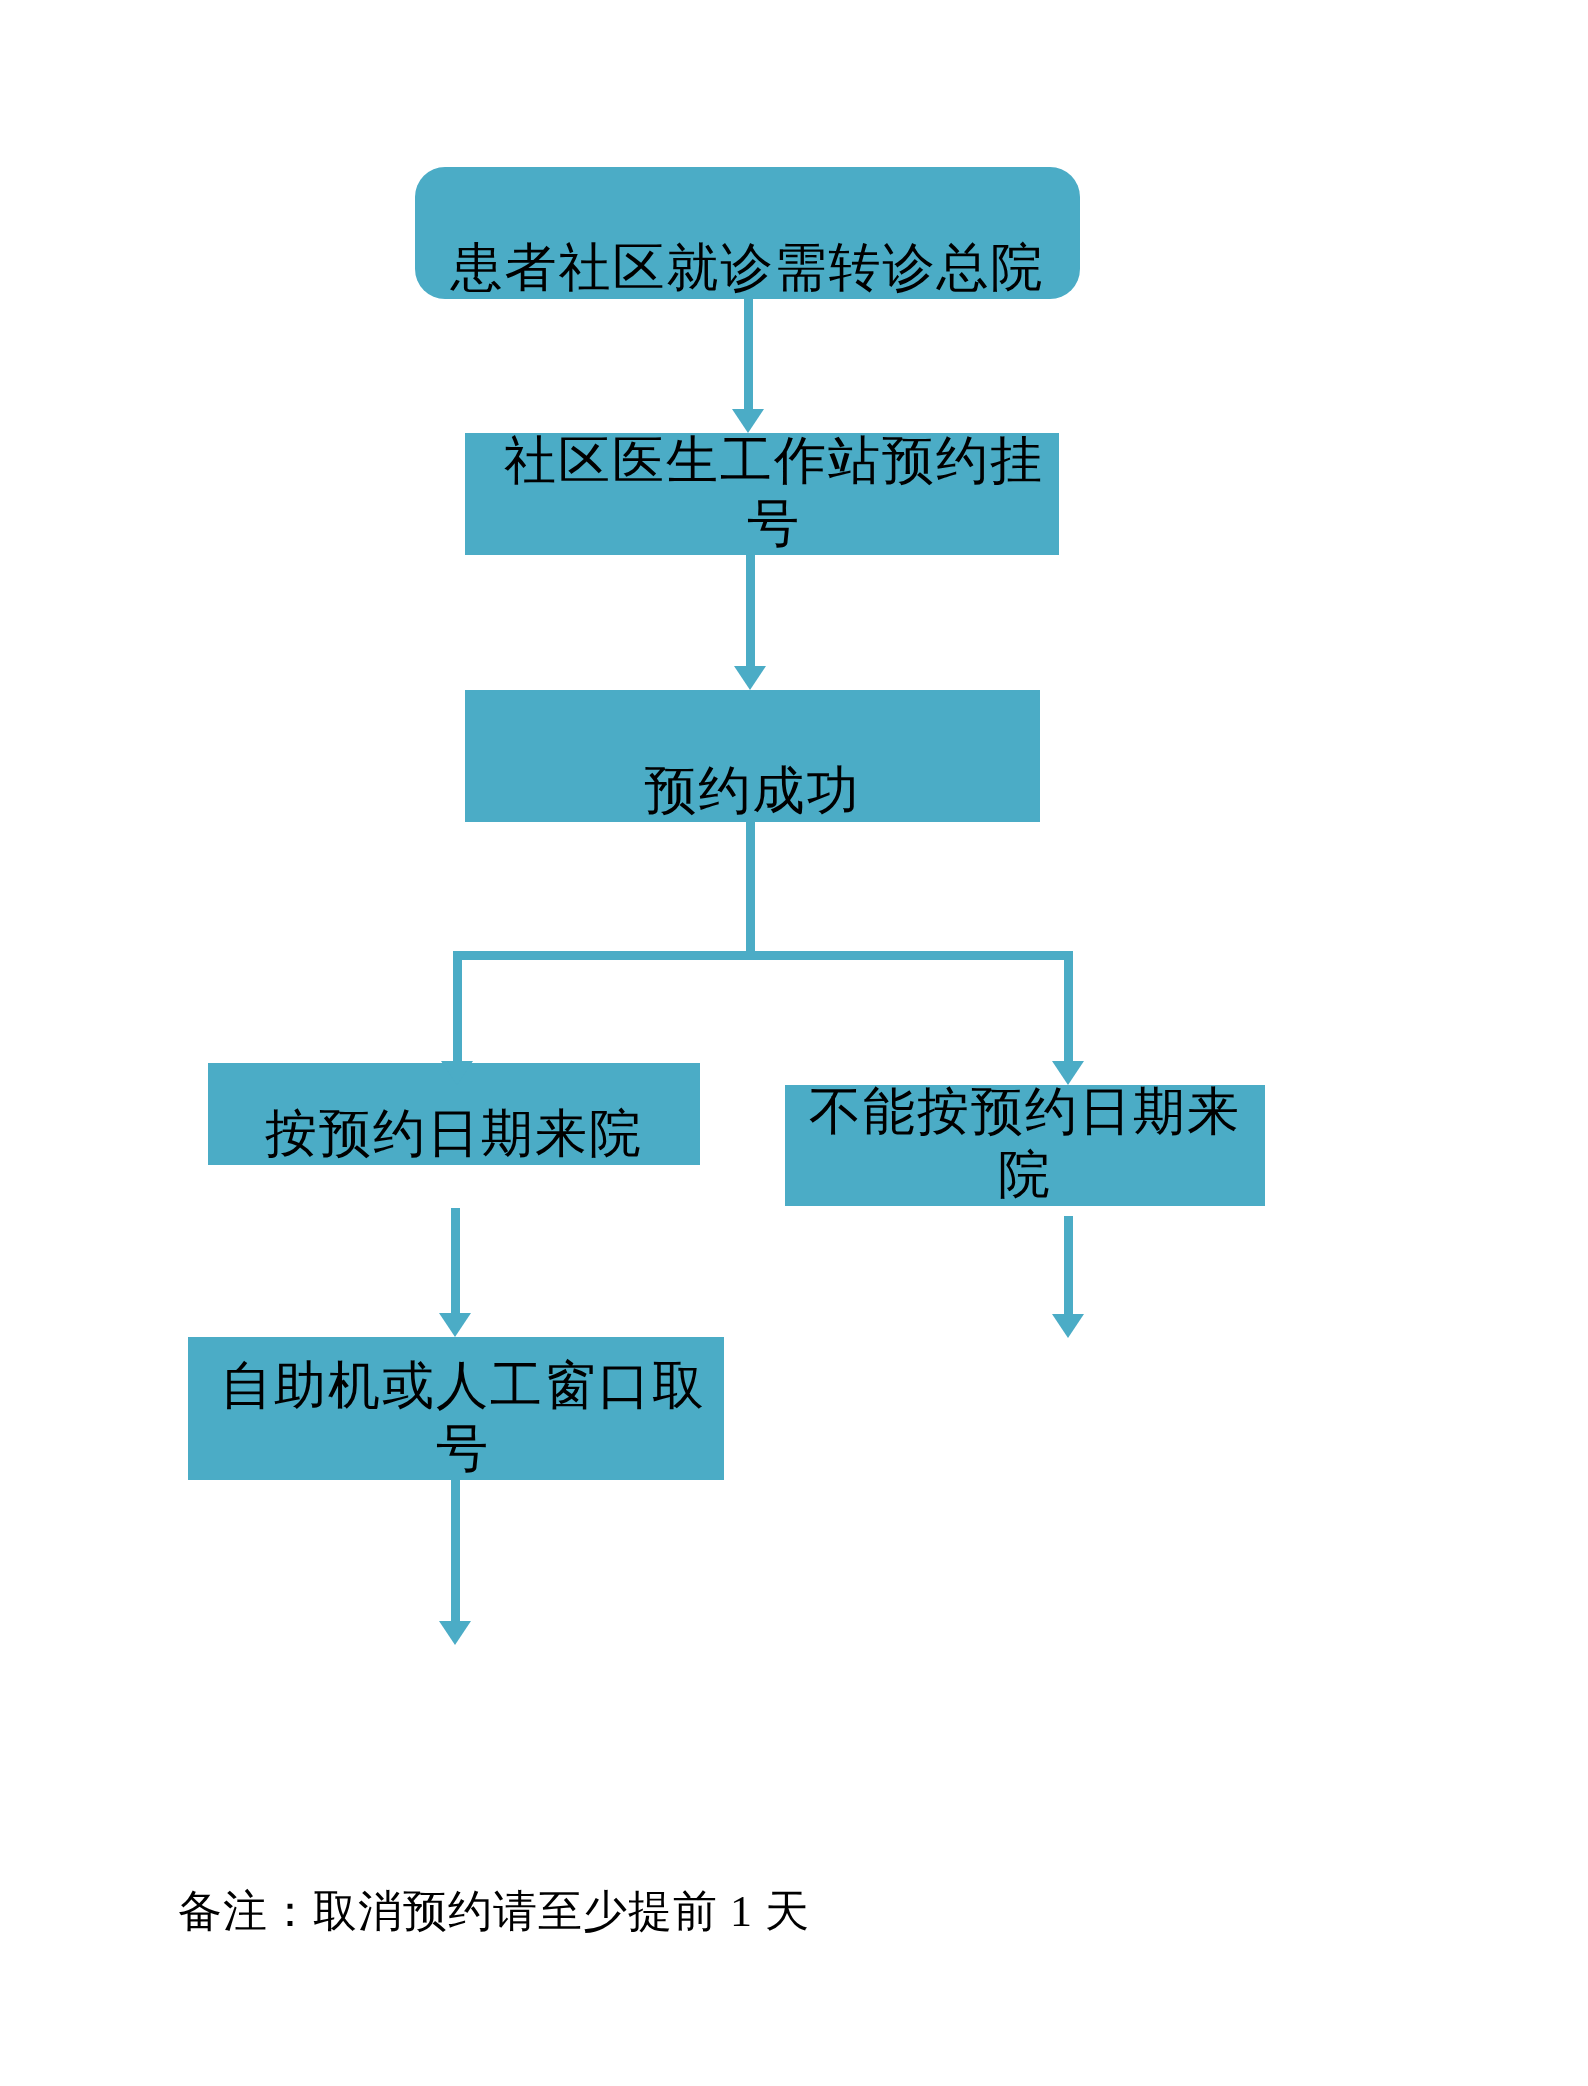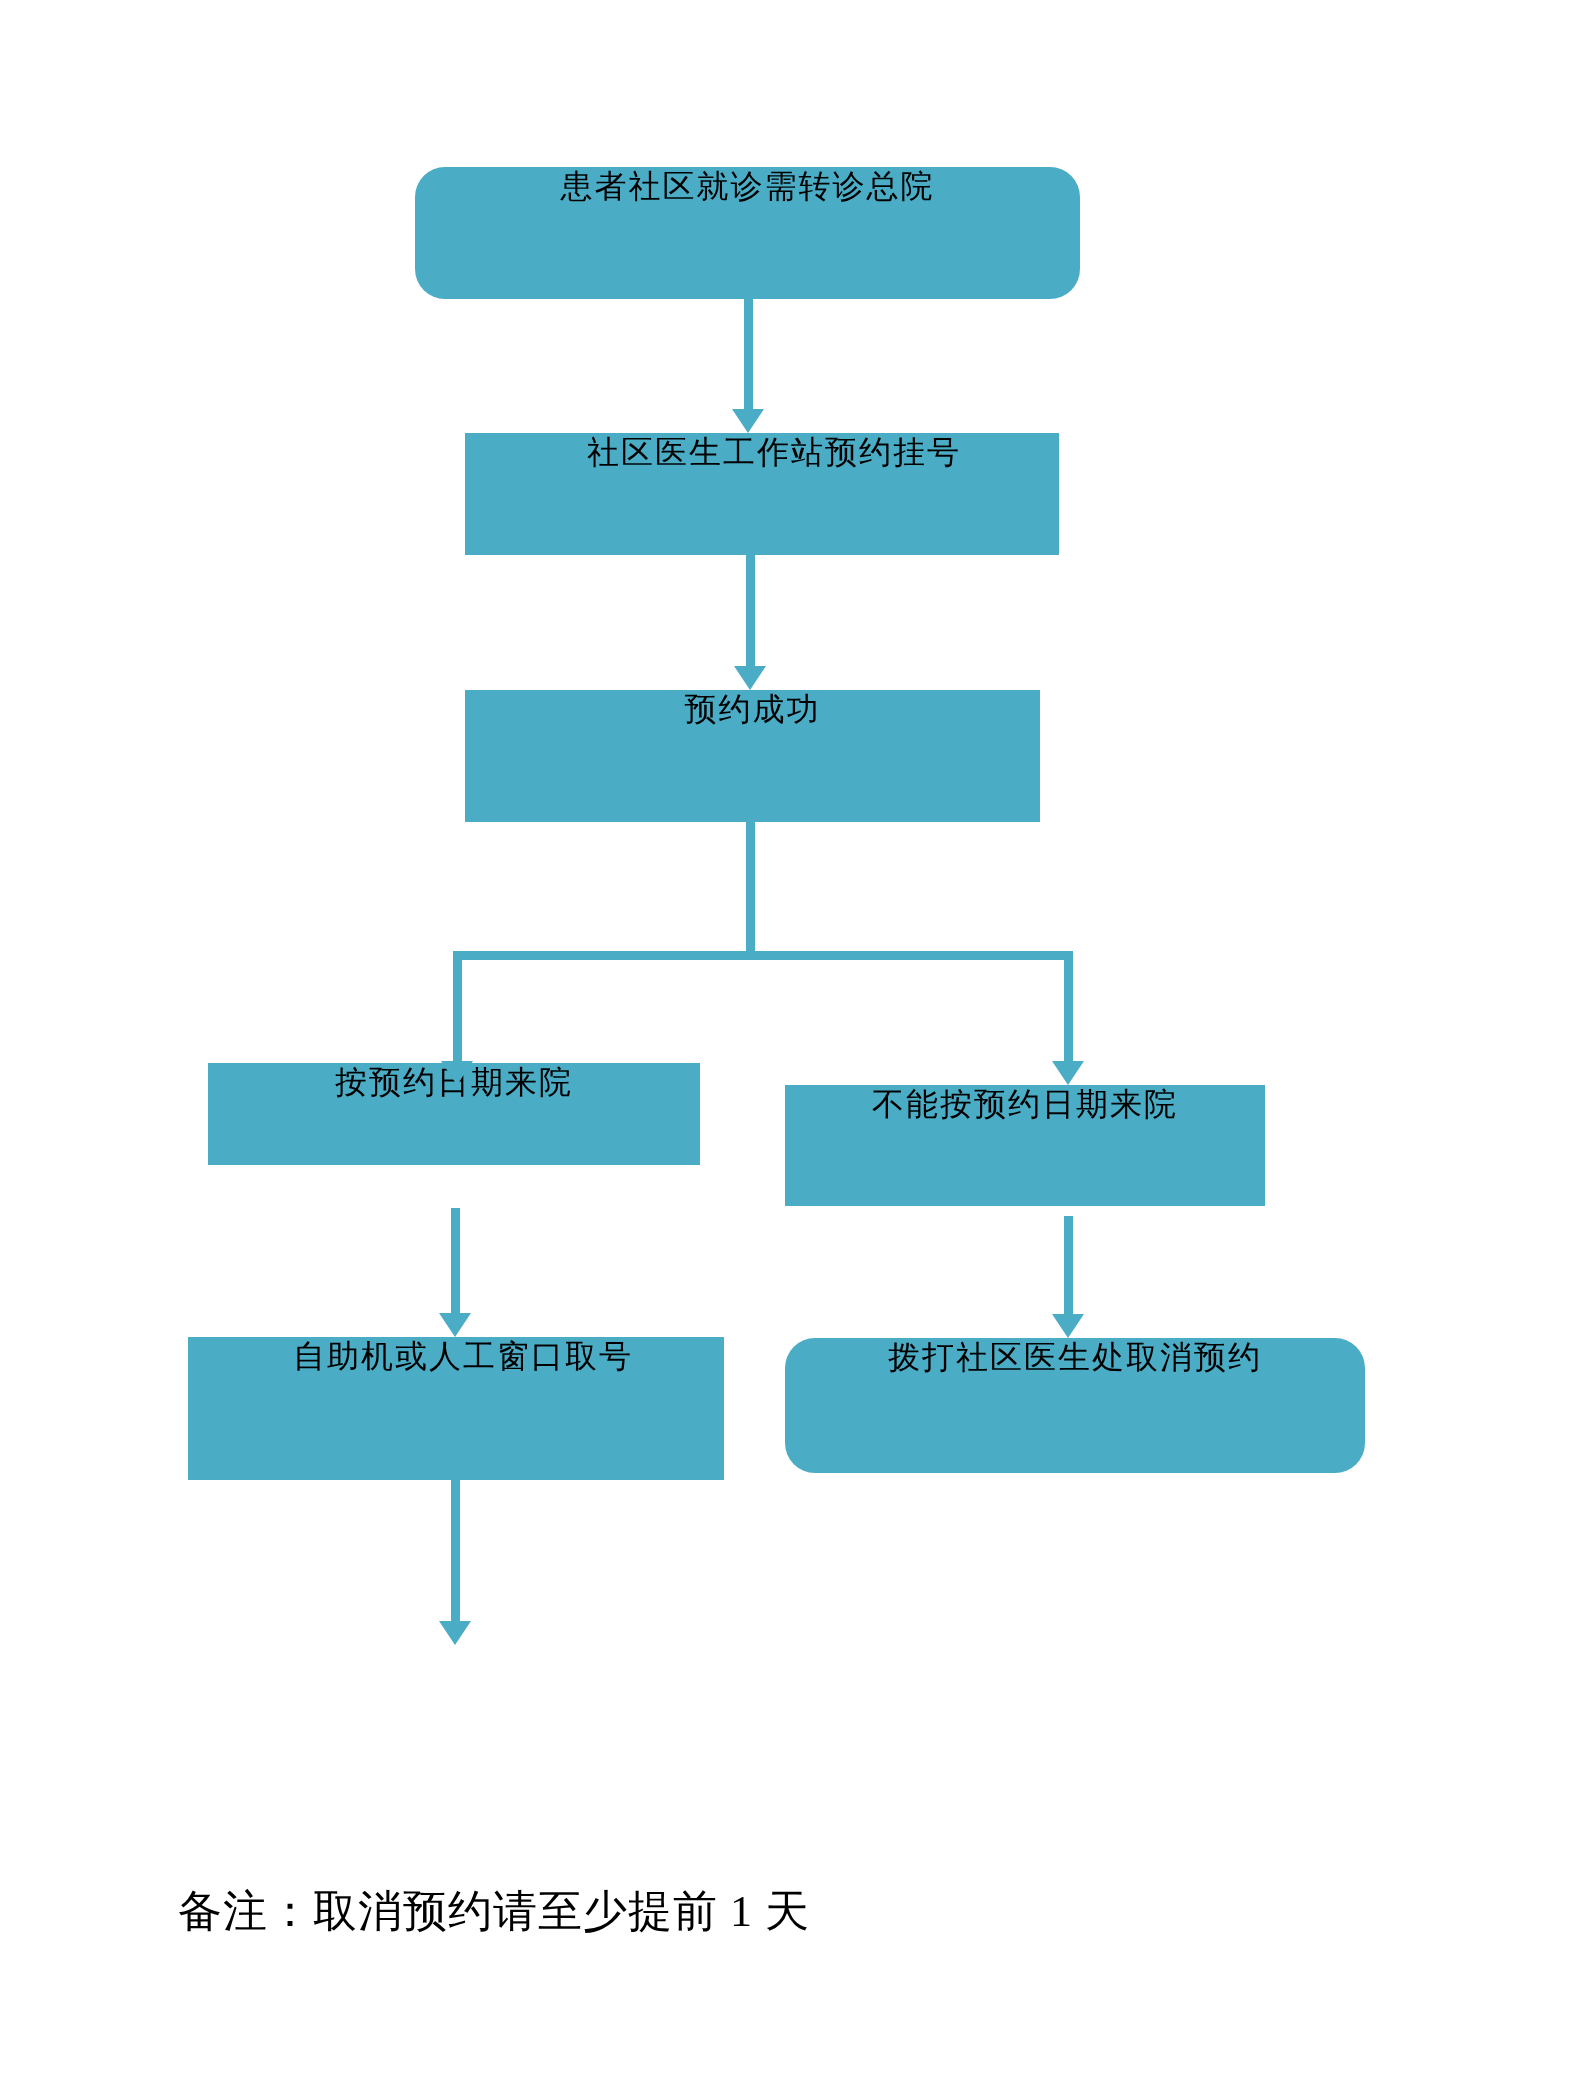--- a/index.html
+++ b/index.html
@@ -13,23 +13,23 @@
     height:2086px;
     background:#ffffff;
     font-family:"Liberation Serif","DejaVu Serif",serif;
     overflow:hidden;
   }
   .node{
     position:absolute;
     background:var(--teal);
     color:var(--ink);
     display:flex;
-    align-items:flex-start;
+    align-items:flex-end;
     justify-content:center;
-    font-size:32px;
+    font-size:52px;
     letter-spacing:2px;
     text-align:center;
     line-height:1.2;
   }
   .rounded{border-radius:30px;}
   .stem{
     position:absolute;
     background:var(--teal);
   }
   .head{
@@ -104,23 +104,20 @@
   </div>
 
   <div class="node n-nodate">
     <span>不能按预约日期来院</span>
   </div>
 
   <div class="node n-number">
     <span>自助机或人工窗口取号</span>
   </div>
 
-  <div class="node rounded n-cancel">
-    <span>拨打社区医生处取消预约</span>
-  </div>
 
 
   <div class="stem a1-stem"></div>
   <div class="head a1-head"></div>
 
   <div class="stem a2-stem"></div>
   <div class="head a2-head"></div>
 
   <div class="stem br-vstem"></div>
   <div class="stem br-hbar"></div>

